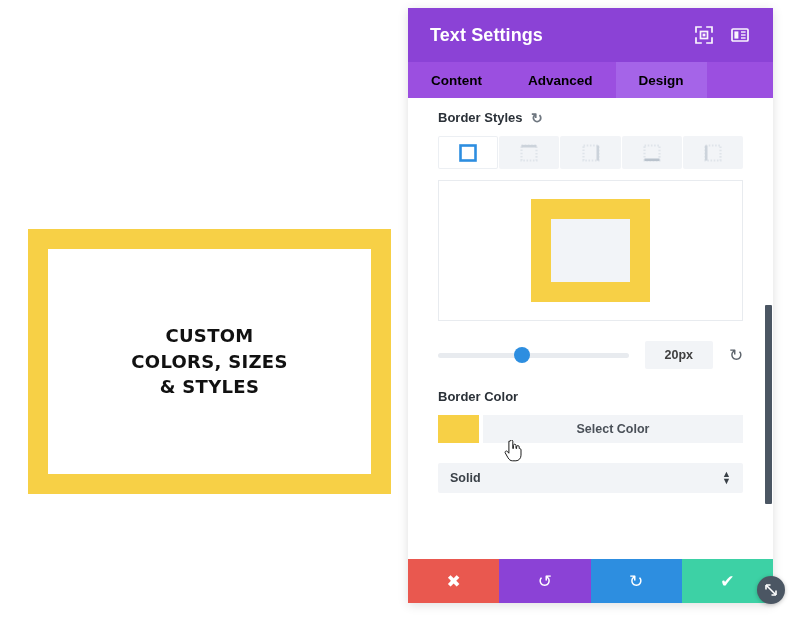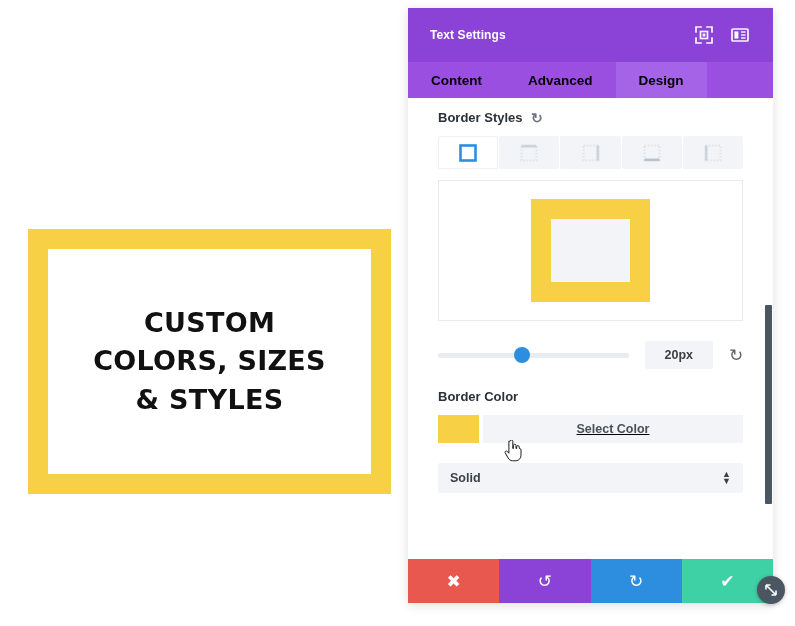--- a/index.html
+++ b/index.html
@@ -30,21 +30,21 @@
     height: 265px;
     box-sizing: border-box;
     background: #ffffff;
     display: flex;
     align-items: center;
     justify-content: center;
   }
   #module-text {
     font-family: "DejaVu Sans", sans-serif;
     font-weight: bold;
-    font-size: 27px;
+    font-size: 18px;
     line-height: 1.42;
     color: #111111;
     text-align: center;
     letter-spacing: 0.3px;
     white-space: pre-line;
     margin: 4px;
   }
 
   
   #settings-panel {
@@ -63,21 +63,21 @@
     height: 54px;
     background: #8b42d6;
     flex: 0 0 auto;
     display: flex;
     align-items: center;
     padding: 0 22px;
     box-sizing: border-box;
   }
   #panel-title {
     color: #ffffff;
-    font-size: 12px;
+    font-size: 18px;
     font-weight: bold;
     flex: 1 1 auto;
     letter-spacing: .1px;
   }
   .header-icon {
     width: 22px; height: 22px;
     margin-left: 14px;
     opacity: .95;
     display: flex; align-items: center; justify-content: center;
     cursor: pointer;
@@ -215,21 +215,20 @@
     display: inline-block;
     transform: scaleX(-1);
   }
 
   
   #color-row {
     display: flex;
     margin-top: 11px;
     height: 28px;
     align-items: stretch;
-    text-decoration: underline;
   }
   #color-swatch {
     width: 41px;
     background: #f7d046;
     cursor: pointer;
   }
   #color-select {
     flex: 1 1 auto;
     background: #f2f4f7;
     margin-left: 4px;

